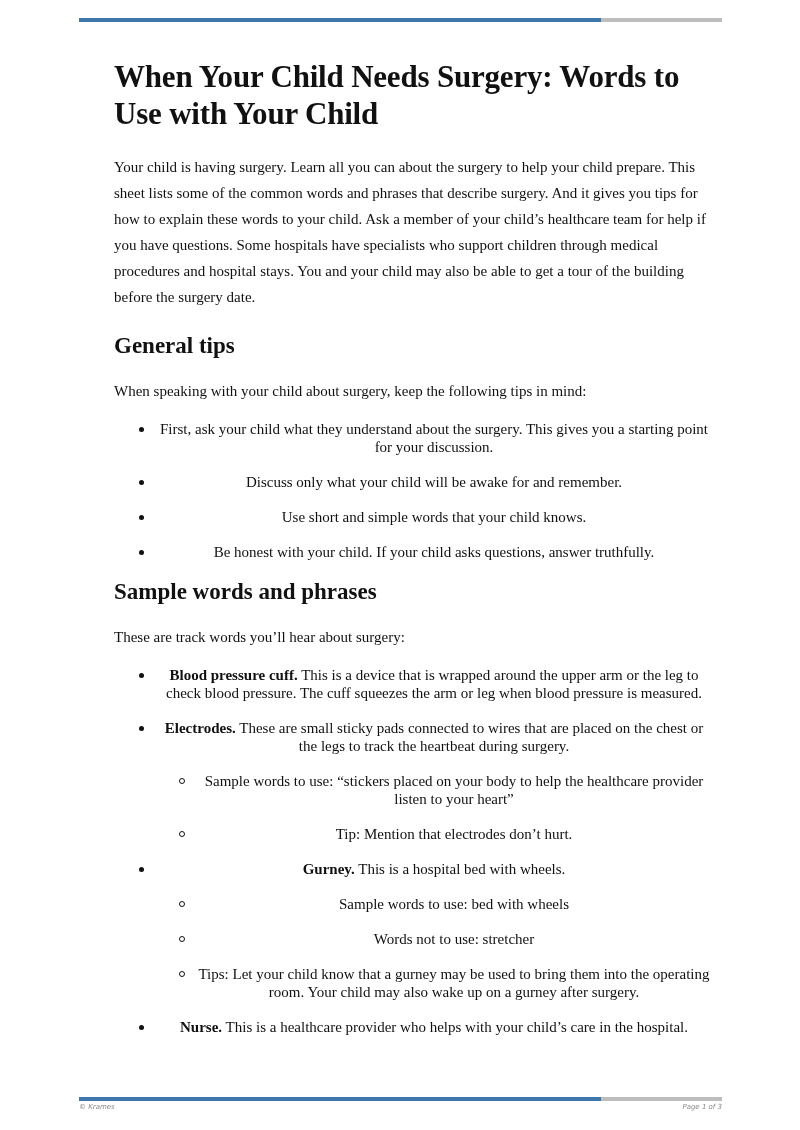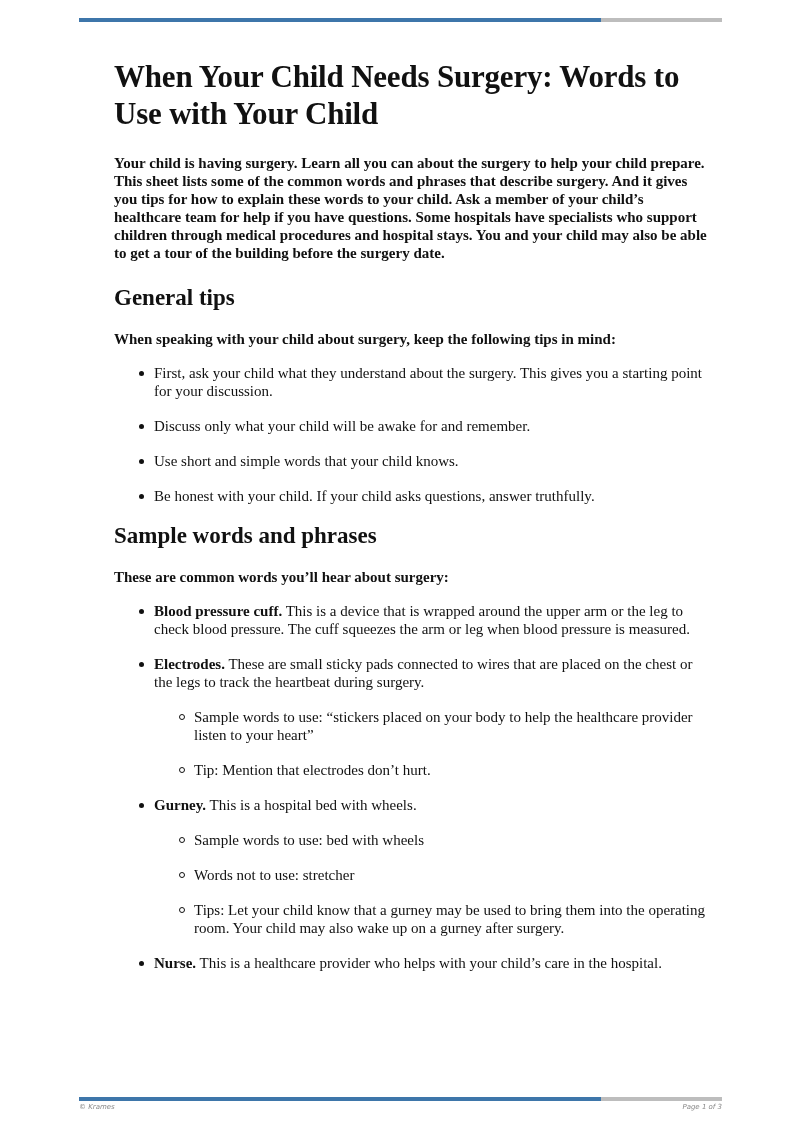--- a/index.html
+++ b/index.html
@@ -8,25 +8,25 @@
   .bar { position: absolute; left: 79px; width: 643px; height: 4px; display: flex; }
   .bar .fill { background: #3e76aa; height: 100%; }
   .bar .rest { background: #bdbdbd; height: 100%; flex: 1; }
   .top-bar { top: 18px; }
   .bottom-bar { top: 1097px; }
   .footer { position: absolute; top: 1103px; left: 79px; width: 643px; display: flex; justify-content: space-between;
             font-family: "DejaVu Sans", sans-serif; font-style: italic; font-size: 7px; color: #888; align-items: center; }
   .content { position: absolute; top: 58px; left: 114px; width: 600px; }
   h1 { font-size: 31px; line-height: 37px; font-weight: bold; margin: 0 0 22px 0; letter-spacing: -0.2px; }
   h2 { font-size: 23px; line-height: 28px; font-weight: bold; margin: 0 0 18px 0; }
-  p { font-size: 15px; line-height: 18px; margin: 0; font-weight: bold; }
+  p { font-size: 15px; line-height: 26px; margin: 0; }
   .intro { margin-bottom: 22px; }
   .lead { margin-bottom: 16px; }
   ul.l1 { list-style: none; margin: 0; padding: 0 0 0 40px; }
-  ul.l1 > li { position: relative; font-size: 15px; line-height: 18px; margin-bottom: 17px; }
+  ul.l1 > li { position: relative; font-size: 15px; line-height: 18px; margin-bottom: 17px; text-align: center; }
   ul.l1 > li::before { content: ""; position: absolute; left: -15px; top: 7px; width: 5px; height: 5px;
                       background: #111; border-radius: 50%; }
   ul.l2 { list-style: none; margin: 17px 0 0 0; padding: 0 0 0 40px; }
   ul.l2 > li { position: relative; font-size: 15px; line-height: 18px; margin-bottom: 17px; }
   ul.l2 > li:last-child { margin-bottom: 0; }
   ul.l2 > li::before { content: ""; position: absolute; left: -15px; top: 6px; width: 4px; height: 4px;
                       border: 1px solid #111; border-radius: 50%; }
   .tips-list { margin-bottom: 14px; }
   b { font-weight: bold; }
 </style>
@@ -45,21 +45,21 @@
   <h2>General tips</h2>
   <p class="lead">When speaking with your child about surgery, keep the following tips in mind:</p>
   <ul class="l1 tips-list">
     <li>First, ask your child what they understand about the surgery. This gives you a starting point for your discussion.</li>
     <li>Discuss only what your child will be awake for and remember.</li>
     <li>Use short and simple words that your child knows.</li>
     <li>Be honest with your child. If your child asks questions, answer truthfully.</li>
   </ul>
 
   <h2>Sample words and phrases</h2>
-  <p class="lead">These are common words you’ll hear about surgery:</p>
+  <p class="lead">These are track words you’ll hear about surgery:</p>
   <ul class="l1">
     <li>
       <b>Blood pressure cuff.</b><span> This is a device that is wrapped around the upper arm or the leg to check blood pressure. The cuff squeezes the arm or leg when blood pressure is measured.</span>
     </li>
     <li>
       <b>Electrodes.</b><span> These are small sticky pads connected to wires that are placed on the chest or the legs to track the heartbeat during surgery.</span>
       <ul class="l2">
         <li>Sample words to use: “stickers placed on your body to help the healthcare provider listen to your heart”</li>
         <li>Tip: Mention that electrodes don’t hurt.</li>
       </ul>

